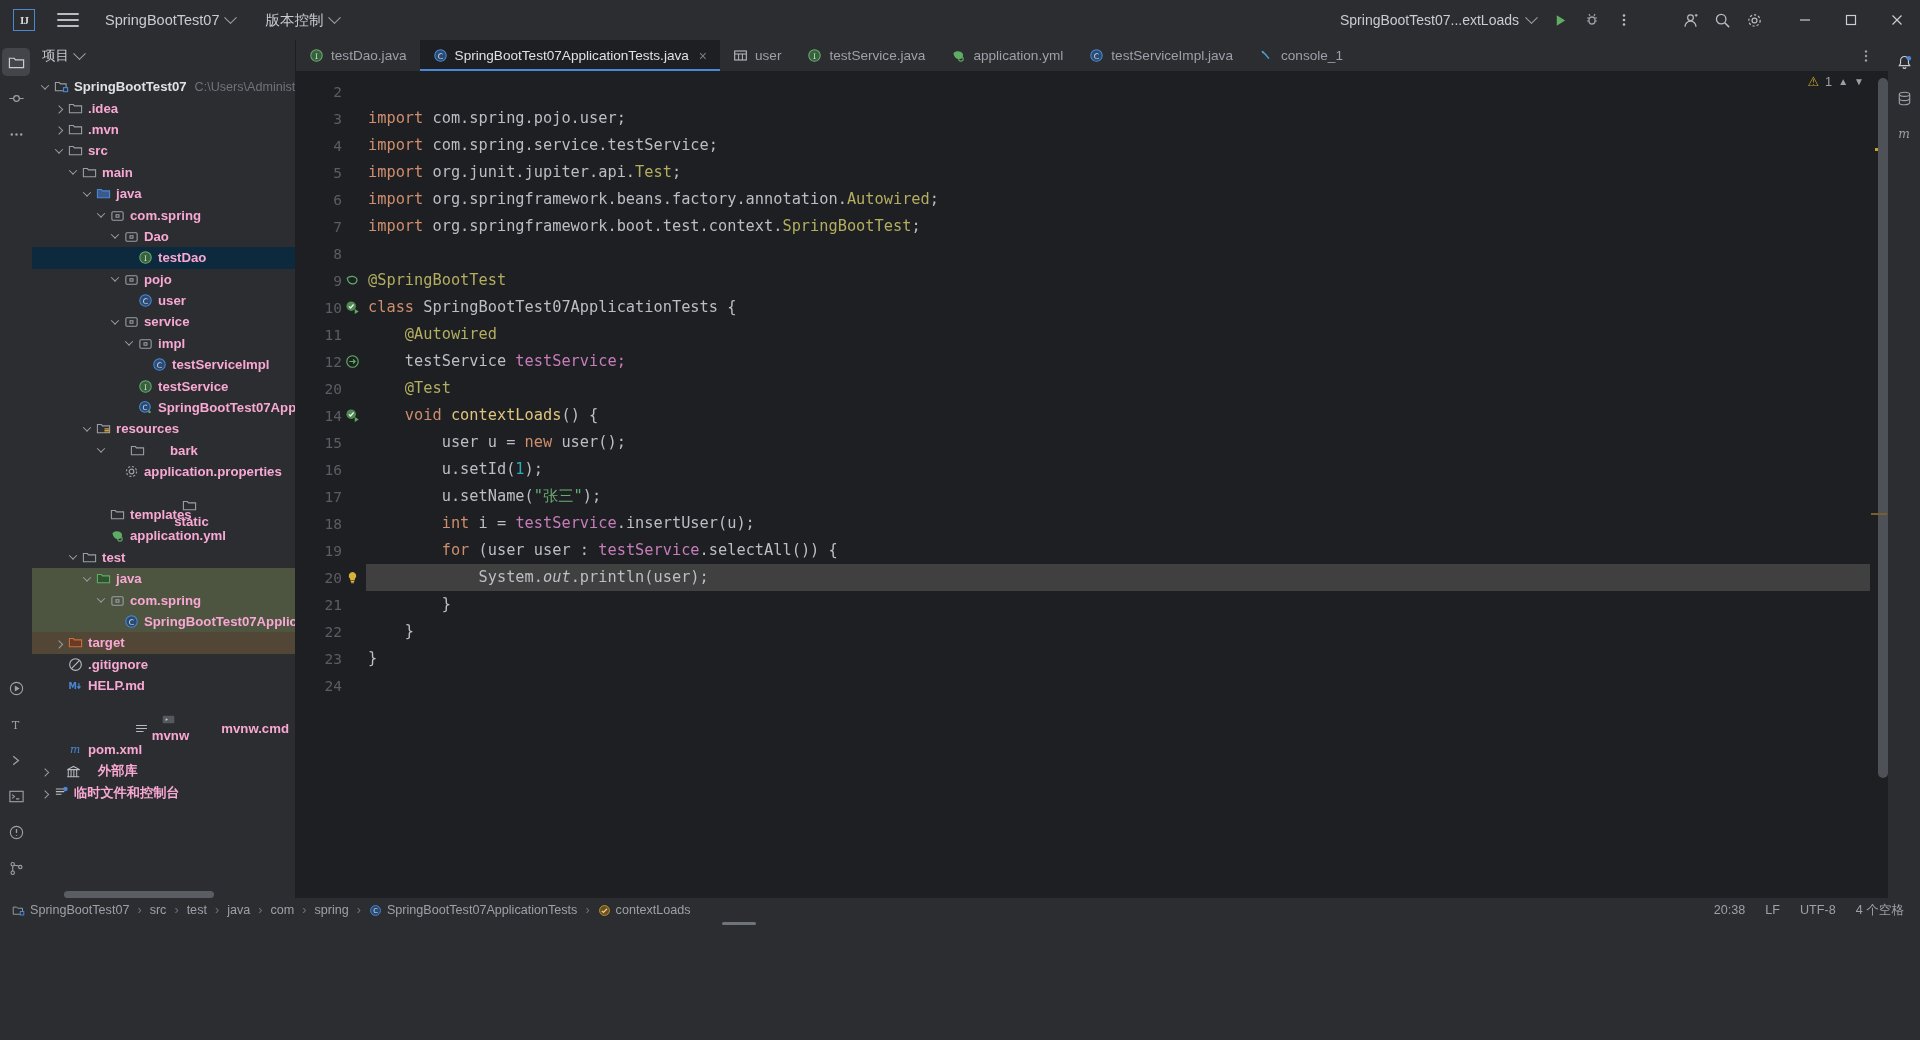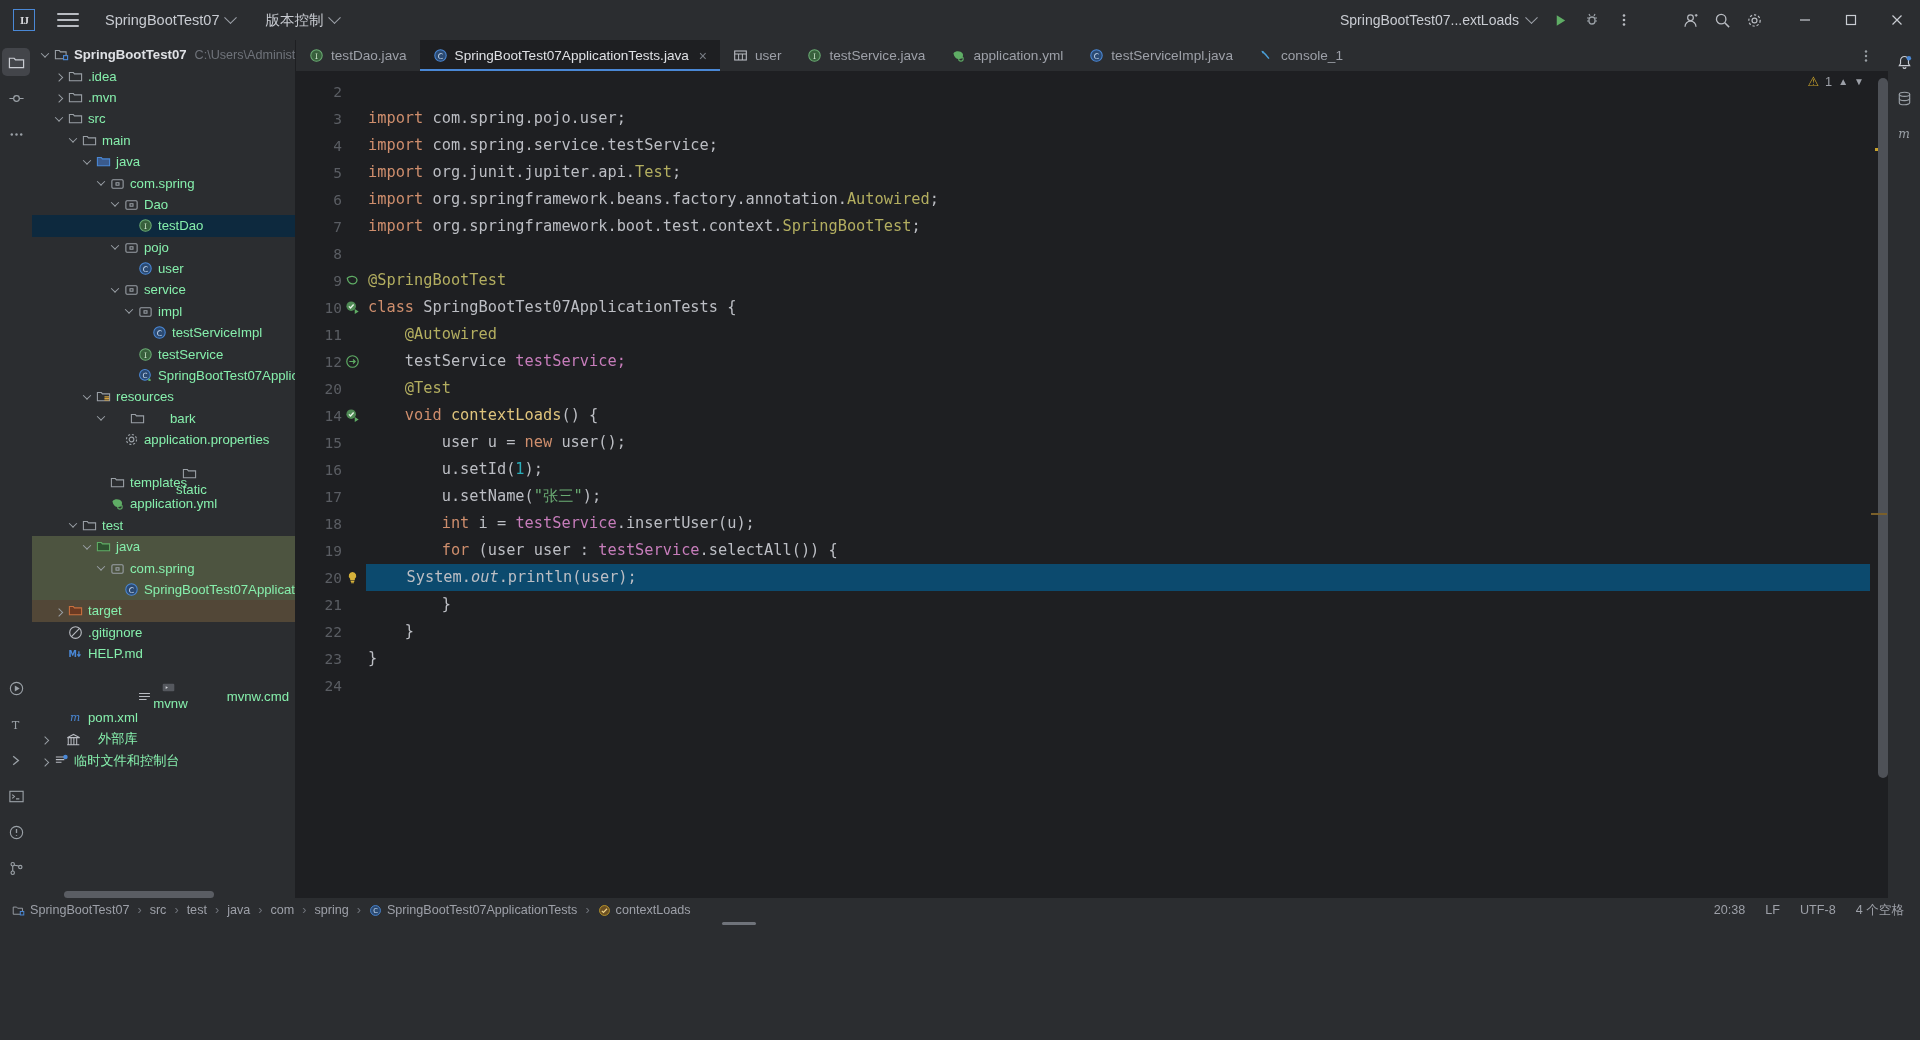--- a/index.html
+++ b/index.html
@@ -76,21 +76,21 @@
   .row.brown { background: #524737; }
   .arrow {
     width: 14px; height: 14px; flex: 0 0 14px; display:flex; align-items:center; justify-content:center;
   }
   .arrow i {
     display:block; width: 6px; height: 6px; border-right: 1.5px solid #9aa0a6; border-bottom: 1.5px solid #9aa0a6;
   }
   .arrow.down i { transform: rotate(45deg) translate(-1px,-1px); }
   .arrow.right i { transform: rotate(-45deg) translate(-1px,1px); }
   .ticon { width: 18px; flex: 0 0 18px; display:flex; align-items:center; justify-content:center; margin-right:4px; }
-  .tlabel { color: #86efac; }
+  .tlabel { color: #f9a8d4; font-weight: bold; }
   .tpath { color: #6f737a; margin-left: 8px; font-size: 12.6px; }
   .tbold { font-weight: bold; color: #dfe1e5; }
   .hscroll {
     position: absolute; bottom: 0; left: 32px; height: 7px; width: 150px;
     background: #5a5d63; border-radius: 4px;
   }
 
   
   .editor-area { flex: 1 1 auto; display: flex; flex-direction: column; min-width: 0; background: #1e1f22; }
   .tabbar {
@@ -116,21 +116,21 @@
   .gline { height: 27px; display: flex; align-items: center; justify-content: flex-end; padding-right: 4px; position: relative;}
   .gline .gnum { width: 26px; text-align: right; }
   .gline .gico { width: 20px; display:flex; align-items:center; justify-content:center; }
 
   .code {
     flex: 1 1 auto; padding-top: 6px; padding-left: 2px; overflow: hidden;
     font-family: "DejaVu Sans Mono", monospace; font-size: 15.3px; line-height: 27px;
     color: #bcbec4; white-space: pre; position: relative;
   }
   .cline { height: 27px; }
-  .cline.hl { background: #0c4a6e; margin-left: -72px; }
+  .cline.hl { background: #404040; margin-left: -72px; padding-left: 72px; }
 
   
   .kw  { color: #cf8e6d; }
   .id  { color: #bcbec4; }
   .ann { color: #b3ae60; }
   .cls { color: #bcbec4; }
   .fn  { color: #dfc47c; }
   .fld { color: #c77dbb; }
   .num { color: #2aacb8; }
   .str { color: #6aab73; }
@@ -307,20 +307,24 @@
             <circle cx="5" cy="4.5" r="1.8" fill="none" stroke="#9aa0a6" stroke-width="1.2"></circle>
             <circle cx="5" cy="13.5" r="1.8" fill="none" stroke="#9aa0a6" stroke-width="1.2"></circle>
             <circle cx="13" cy="7.5" r="1.8" fill="none" stroke="#9aa0a6" stroke-width="1.2"></circle>
             <path d="M5 6.3 V11.7 M6.6 5.5 C9.6 5.8 11.4 6.2 11.6 6.6" stroke="#9aa0a6" stroke-width="1.2" fill="none"></path>
           </svg>
       </div>
       <div style="height:8px"></div>
     </div>
 
     <div class="project-panel">
+      <div class="pp-header">
+        <span>项目</span>
+        <span class="chev"></span>
+      </div>
       <div class="tree" id="tree">
         <div class="row" style="padding-left: 6px;">
             <span class="arrow down">
               <i></i>
             </span>
             <span class="ticon">
               <svg width="15" height="15" viewBox="0 0 16 16">
                 <path d="M1.5 3.8 h4.2 l1.2 1.4 h6 v7.4 h-11.4 z" fill="none" stroke="#9aa0a6" stroke-width="1.15"></path>
                 <rect x="10.2" y="9.2" width="4.3" height="4.3" fill="#2b2d30" stroke="#4a88d6" stroke-width="1.2"></rect>
               </svg>

